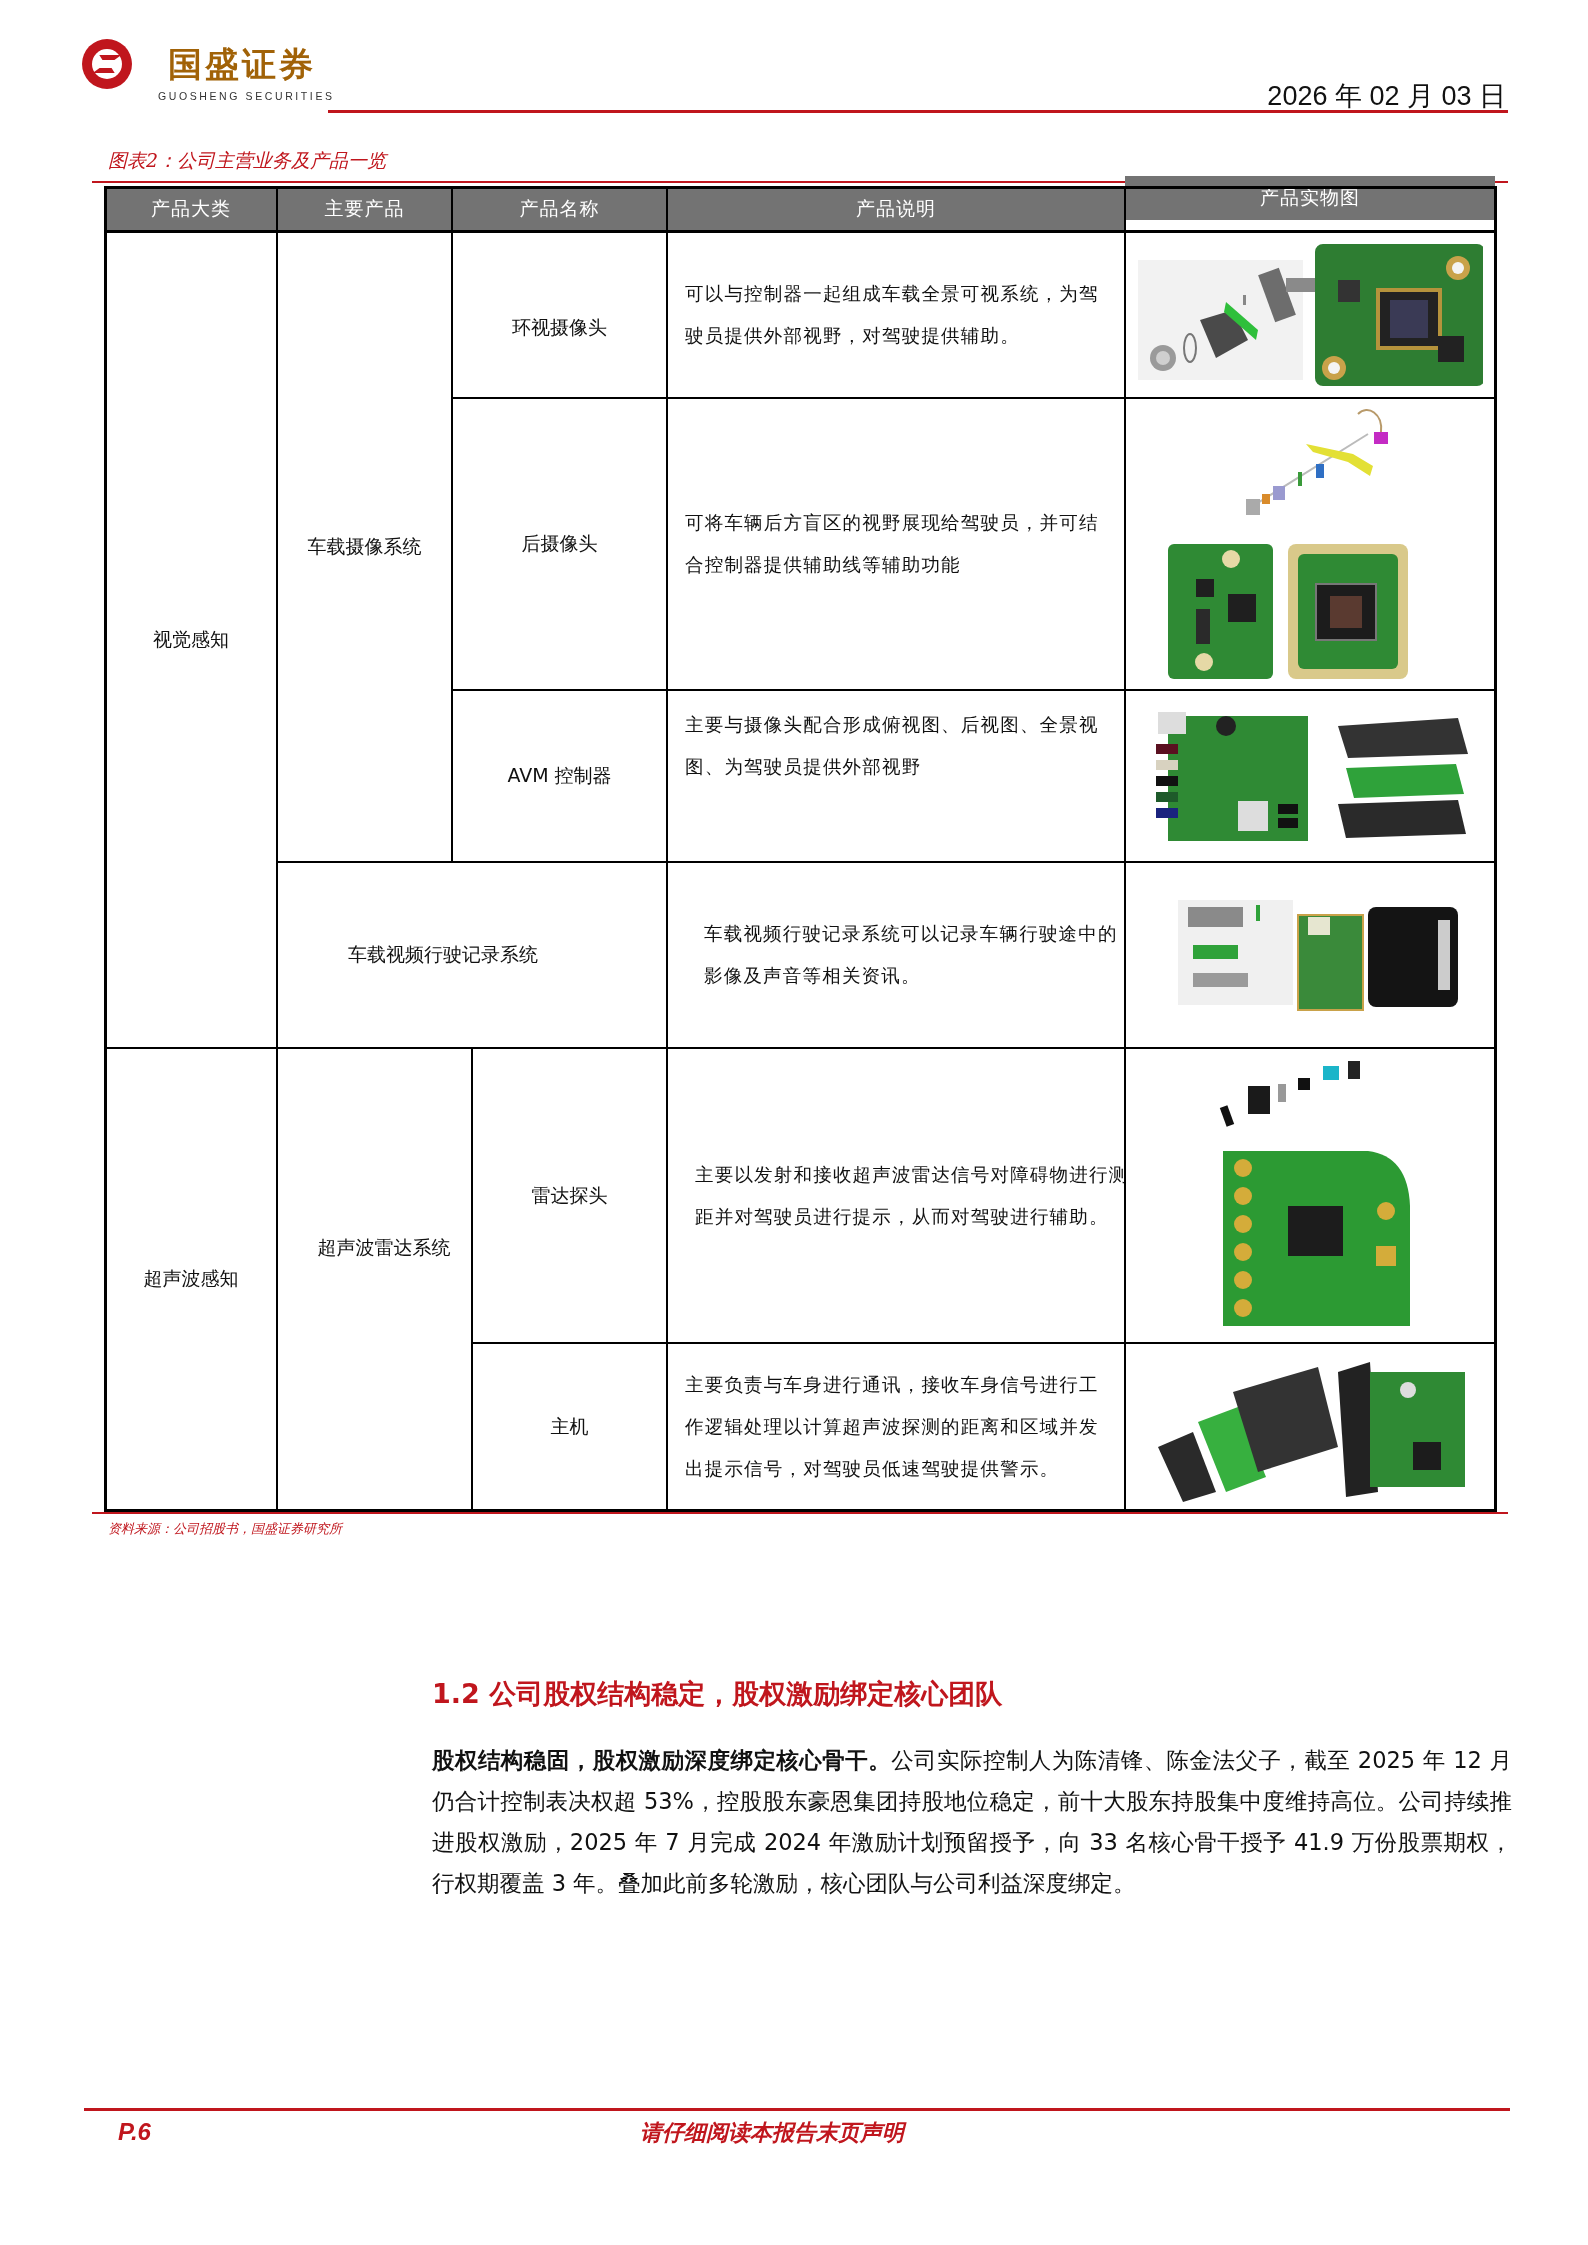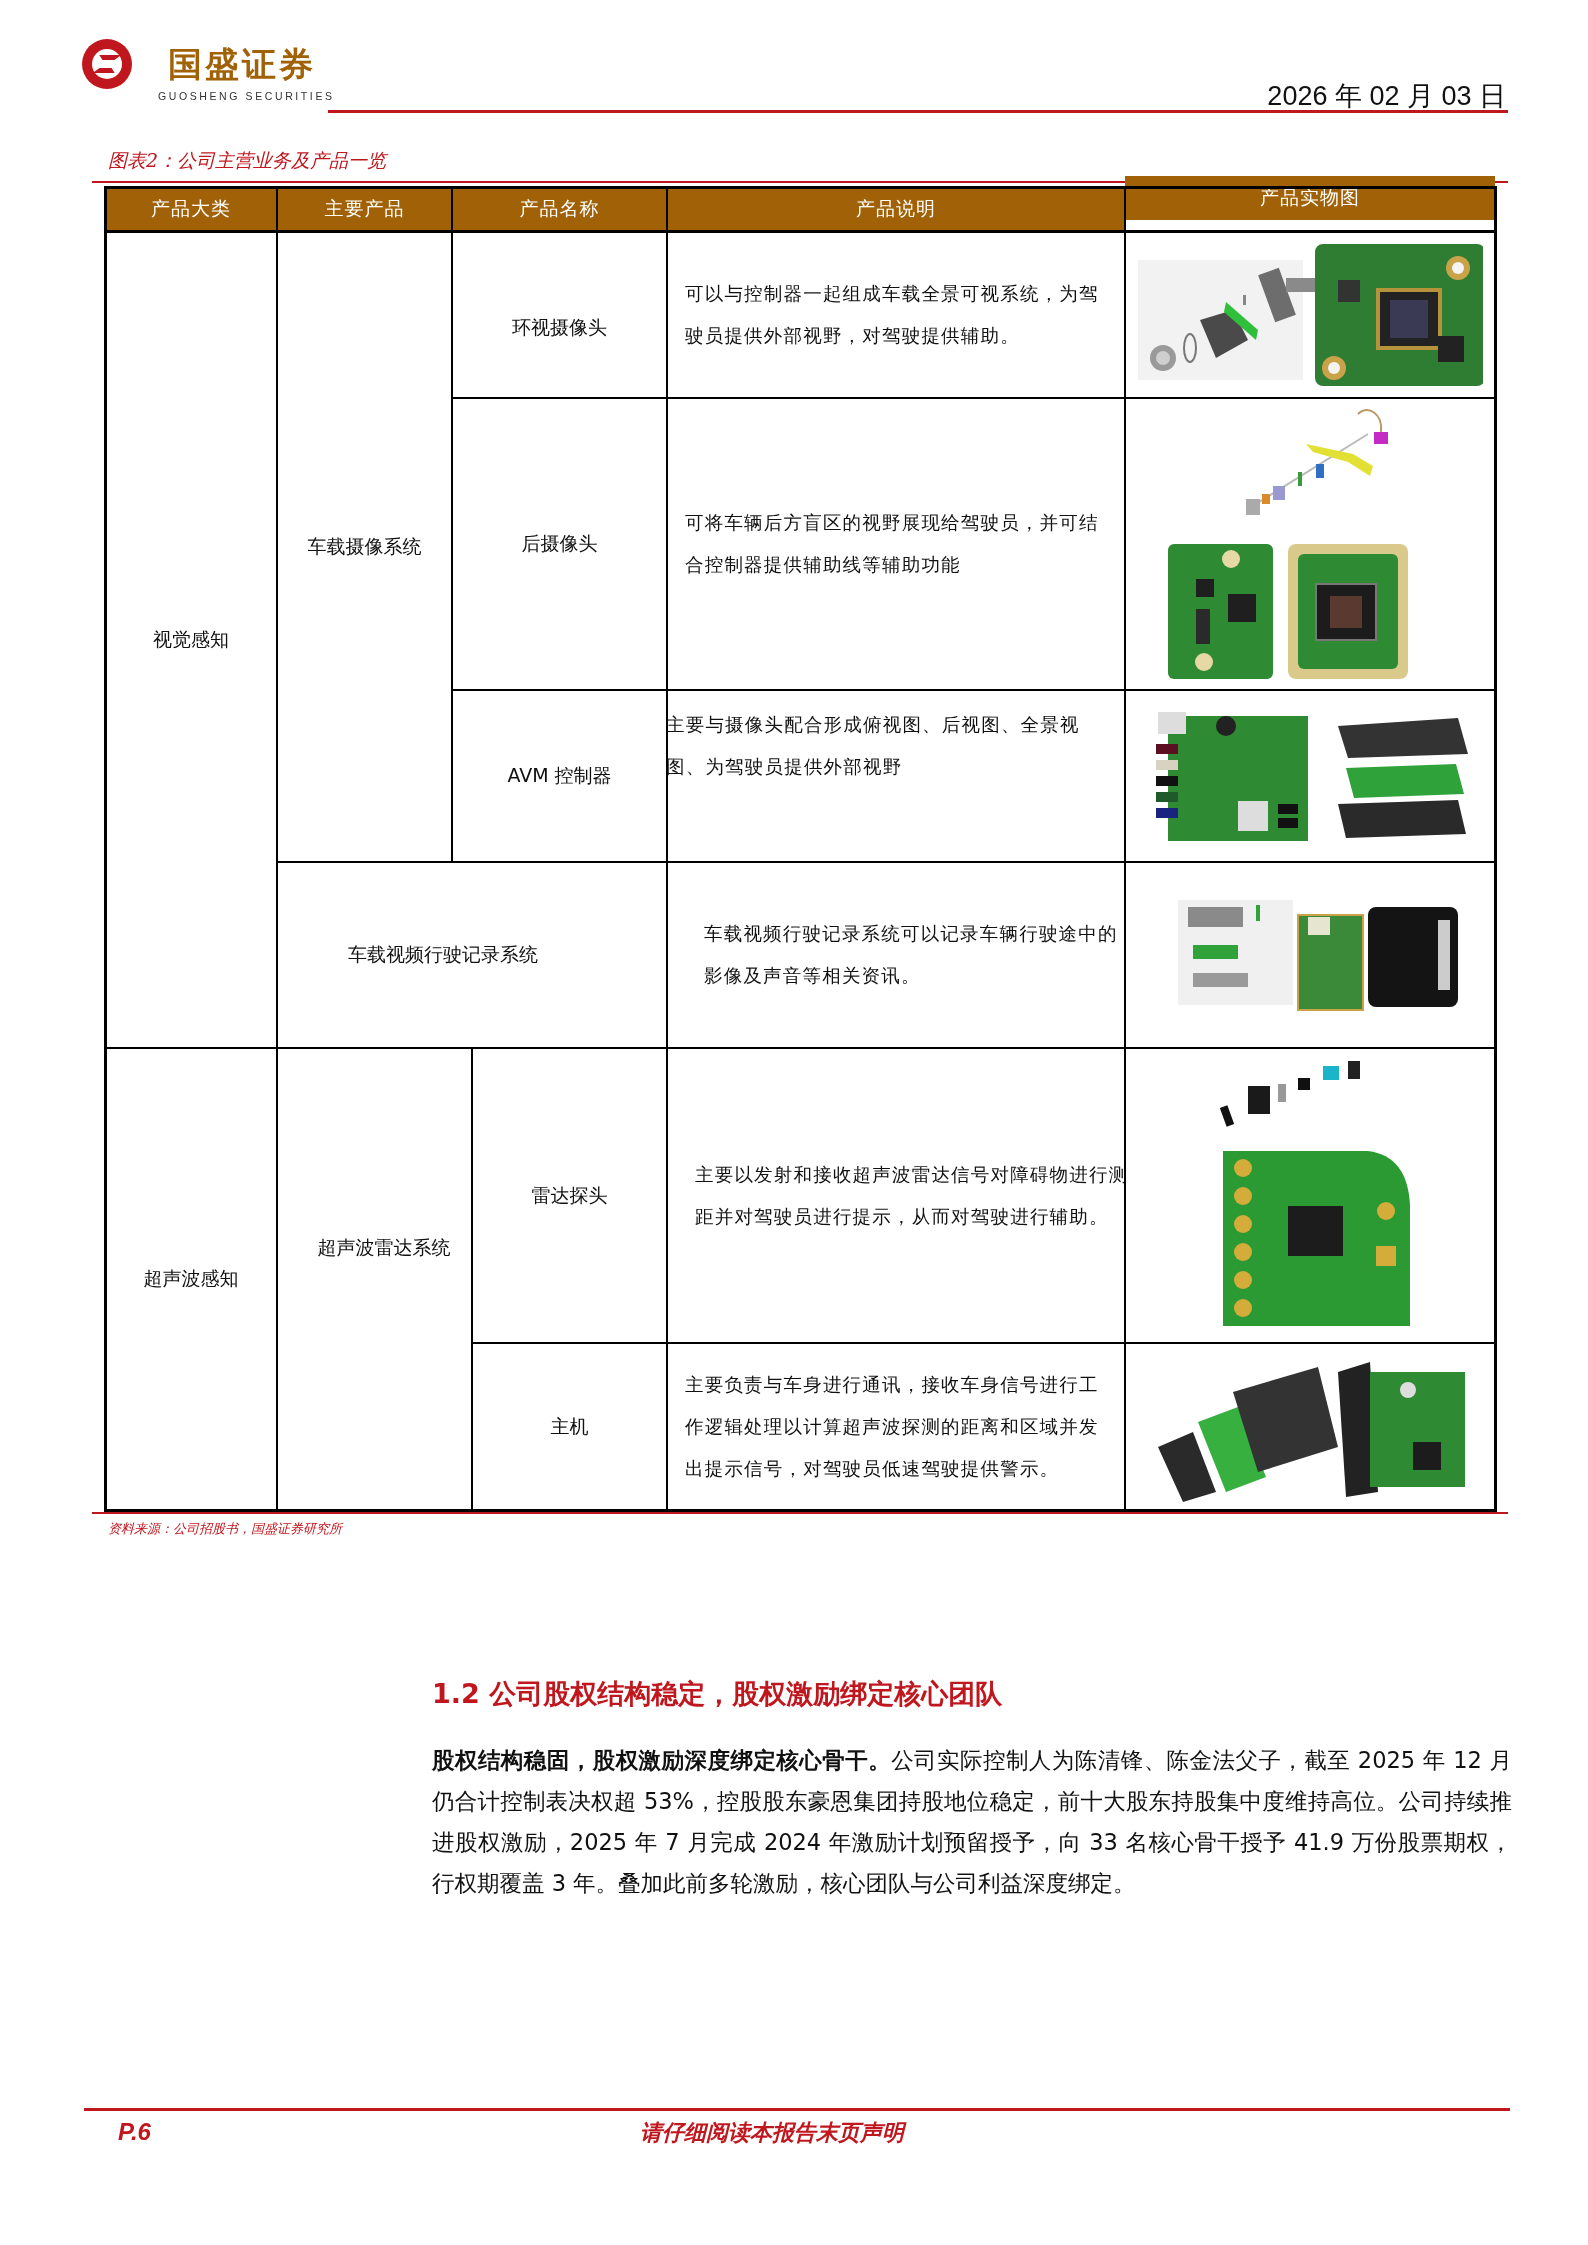--- a/index.html
+++ b/index.html
@@ -10,21 +10,21 @@
   .logo-mark .inner{position:absolute;left:10px;top:10px;width:30px;height:30px;border-radius:50%;background:#fff;}
   .logo-mark .s{position:absolute;left:14px;top:16px;width:22px;height:18px;border:5px solid #c0161d;border-left-color:transparent;border-right-color:transparent;box-sizing:border-box;transform:skewX(-20deg);}
   .logo-cn{left:168px;top:42px;font-family:"DejaVu Sans","Liberation Sans",sans-serif;font-weight:bold;font-size:34px;letter-spacing:3px;color:#a16207;}
   .logo-en{left:158px;top:90px;font-family:"Liberation Sans","DejaVu Sans",sans-serif;font-size:10.5px;letter-spacing:2.6px;color:#333;}
   .hdr-line{left:328px;top:110px;width:1180px;height:3px;background:#c0161d;}
   .date{right:82px;top:78px;font-family:"Liberation Sans","DejaVu Sans",sans-serif;font-size:27px;color:#111;}
   .caption{left:108px;top:148px;font-style:italic;font-size:19px;color:#c0161d;}
   .cap-line{left:92px;top:181px;width:1416px;height:2px;background:#c0161d;}
   
   .cell{position:absolute;box-sizing:border-box;display:flex;align-items:center;justify-content:center;text-align:center;font-size:19px;}
-  .th{background:#a16207;color:#fff;font-size:19px;letter-spacing:1px;}
+  .th{background:#737373;color:#fff;font-size:19px;letter-spacing:1px;}
   .vline,.hline{position:absolute;background:#000;}
   .desc{justify-content:flex-start;text-align:left;padding:0 20px 0 18px;line-height:42px;font-size:18.5px;letter-spacing:1.2px;}
   .pic{padding:6px 10px;}
   .src-line{left:92px;top:1512px;width:1416px;height:2px;background:#c0161d;}
   .source{left:108px;top:1520px;font-style:italic;font-size:13px;color:#c0161d;}
   
   .sec-title{left:432px;top:1676px;font-family:"DejaVu Sans","Liberation Sans",sans-serif;font-size:27px;color:#c0161d;font-weight:bold;}
   .para{left:432px;top:1740px;width:1080px;font-family:"DejaVu Sans","Liberation Sans",sans-serif;font-size:22.5px;line-height:41px;color:#111;text-align:justify;}
   .para b{font-weight:bold;}
   .ftr-line{left:84px;top:2108px;width:1426px;height:3px;background:#c0161d;}
@@ -62,21 +62,21 @@
   <div class="cell" style="left:277px;top:1017px;width:214px;height:462px;">超声波雷达系统</div>
 
   <div class="cell" style="left:452px;top:231px;width:215px;height:193px;">环视摄像头</div>
   <div class="cell" style="left:452px;top:398px;width:215px;height:292px;">后摄像头</div>
   <div class="cell" style="left:452px;top:690px;width:215px;height:172px;font-family:'DejaVu Sans',sans-serif;">AVM 控制器</div>
   <div class="cell" style="left:472px;top:1048px;width:195px;height:295px;">雷达探头</div>
   <div class="cell" style="left:472px;top:1343px;width:195px;height:167px;">主机</div>
 
   <div class="cell desc" style="left:667px;top:231px;width:458px;height:167px;">可以与控制器一起组成车载全景可视系统，为驾驶员提供外部视野，对驾驶提供辅助。</div>
   <div class="cell desc" style="left:667px;top:398px;width:458px;height:292px;">可将车辆后方盲区的视野展现给驾驶员，并可结合控制器提供辅助线等辅助功能</div>
-  <div class="cell desc" style="left:648px;top:690px;width:458px;height:208px;align-items:flex-start;padding-top:14px;">主要与摄像头配合形成俯视图、后视图、全景视图、为驾驶员提供外部视野</div>
+  <div class="cell desc" style="left:667px;top:690px;width:458px;height:208px;align-items:flex-start;padding-top:14px;">主要与摄像头配合形成俯视图、后视图、全景视图、为驾驶员提供外部视野</div>
   <div class="cell desc" style="left:667px;top:862px;width:458px;height:186px;margin-left:19px;">车载视频行驶记录系统可以记录车辆行驶途中的影像及声音等相关资讯。</div>
   <div class="cell desc" style="left:677px;top:1048px;width:488px;height:295px;">主要以发射和接收超声波雷达信号对障碍物进行测距并对驾驶员进行提示，从而对驾驶进行辅助。</div>
   <div class="cell desc" style="left:667px;top:1343px;width:458px;height:167px;">主要负责与车身进行通讯，接收车身信号进行工作逻辑处理以计算超声波探测的距离和区域并发出提示信号，对驾驶员低速驾驶提供警示。</div>
 
   <div class="cell pic" style="left:1125px;top:231px;width:370px;height:167px;">
     <svg width="345" height="150" viewBox="0 0 345 150">
       <rect x="0" y="20" width="165" height="120" fill="#f2f2f2"></rect>
       <circle cx="25" cy="118" r="13" fill="#9a9a9a"></circle>
         <circle cx="25" cy="118" r="7" fill="#cfcfcf"></circle>
       <ellipse cx="52" cy="108" rx="6" ry="14" fill="none" stroke="#777" stroke-width="2"></ellipse>

